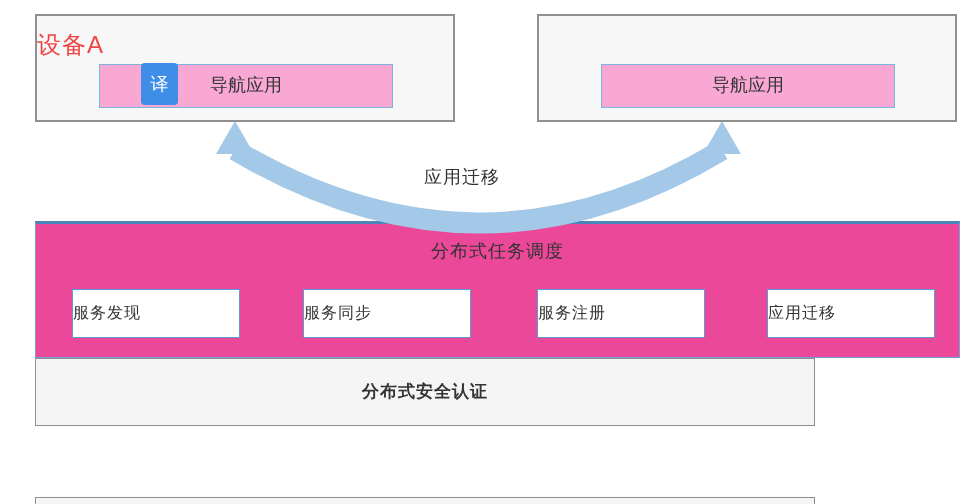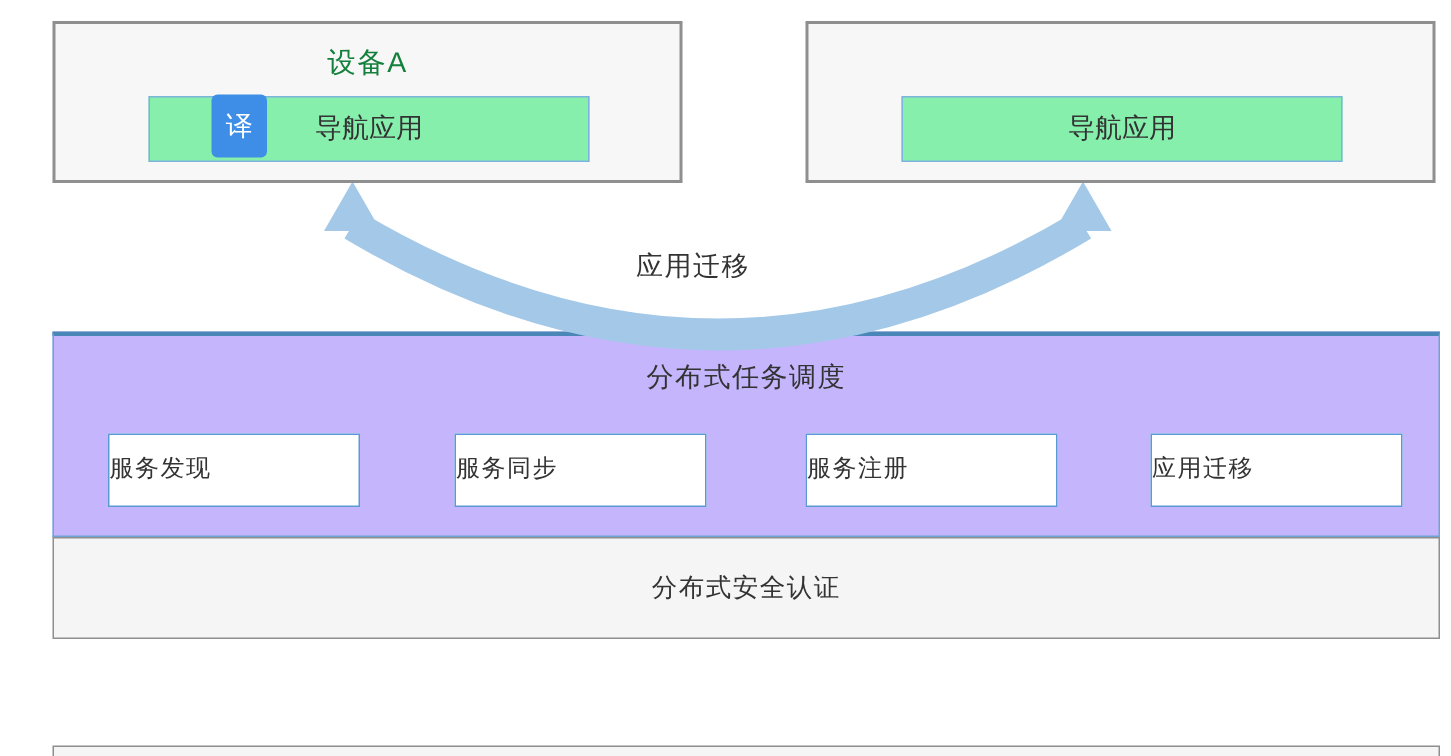--- a/index.html
+++ b/index.html
@@ -25,32 +25,32 @@
     height: 108px;
     background: #f7f7f7;
     border: 2px solid #8f8f8f;
     box-sizing: border-box;
     z-index: 4;
   }
   .device-a { left: 35px; }
   .device-b { left: 537px; }
   .device-title {
     margin-top: 13px;
-    text-align: center;
-    font-size: 19px;
+    text-align: left;
+    font-size: 24px;
     letter-spacing: 1px;
-    color: #15803d;
+    color: #ef4444;
   }
   .app-box {
     position: absolute;
     left: 62px;
     top: 48px;
     width: 294px;
     height: 44px;
-    background: #86efac;
+    background: #f9a8d4;
     border: 1.5px solid #7db4de;
     box-sizing: border-box;
     text-align: center;
     line-height: 41px;
     font-size: 18px;
     color: #333333;
   }
   .translate-badge {
     position: absolute;
     left: 104px;
@@ -87,21 +87,21 @@
     z-index: 5;
   }
 
   
   .scheduler {
     position: absolute;
     left: 35px;
     top: 221px;
     width: 925px;
     height: 137px;
-    background: #c4b5fd;
+    background: #ec4899;
     border: 1.5px solid #6ea3d4;
     border-top: 3px solid #4b86b8;
     box-sizing: border-box;
     z-index: 2;
   }
   .scheduler-title {
     margin-top: 15px;
     text-align: center;
     font-size: 18px;
     letter-spacing: 1px;
@@ -123,29 +123,30 @@
   }
   .service-1 { left: 36px; }
   .service-2 { left: 267px; }
   .service-3 { left: 501px; }
   .service-4 { left: 731px; }
 
   
   .layer {
     position: absolute;
     left: 35px;
-    width: 925px;
+    width: 780px;
     background: #f5f5f5;
     border: 1.5px solid #8f8f8f;
     box-sizing: border-box;
     text-align: center;
     font-size: 17px;
     letter-spacing: 1px;
     color: #333333;
     z-index: 1;
+    font-weight: bold;
   }
   .layer-security { top: 358px; height: 68px; line-height: 66px; }
   .layer-profile  { top: 426px; height: 69px; line-height: 67px; }
   .layer-partial  { top: 497px; height: 30px; }
 </style>
 </head>
 <body>
 
 <div class="canvas">
 

